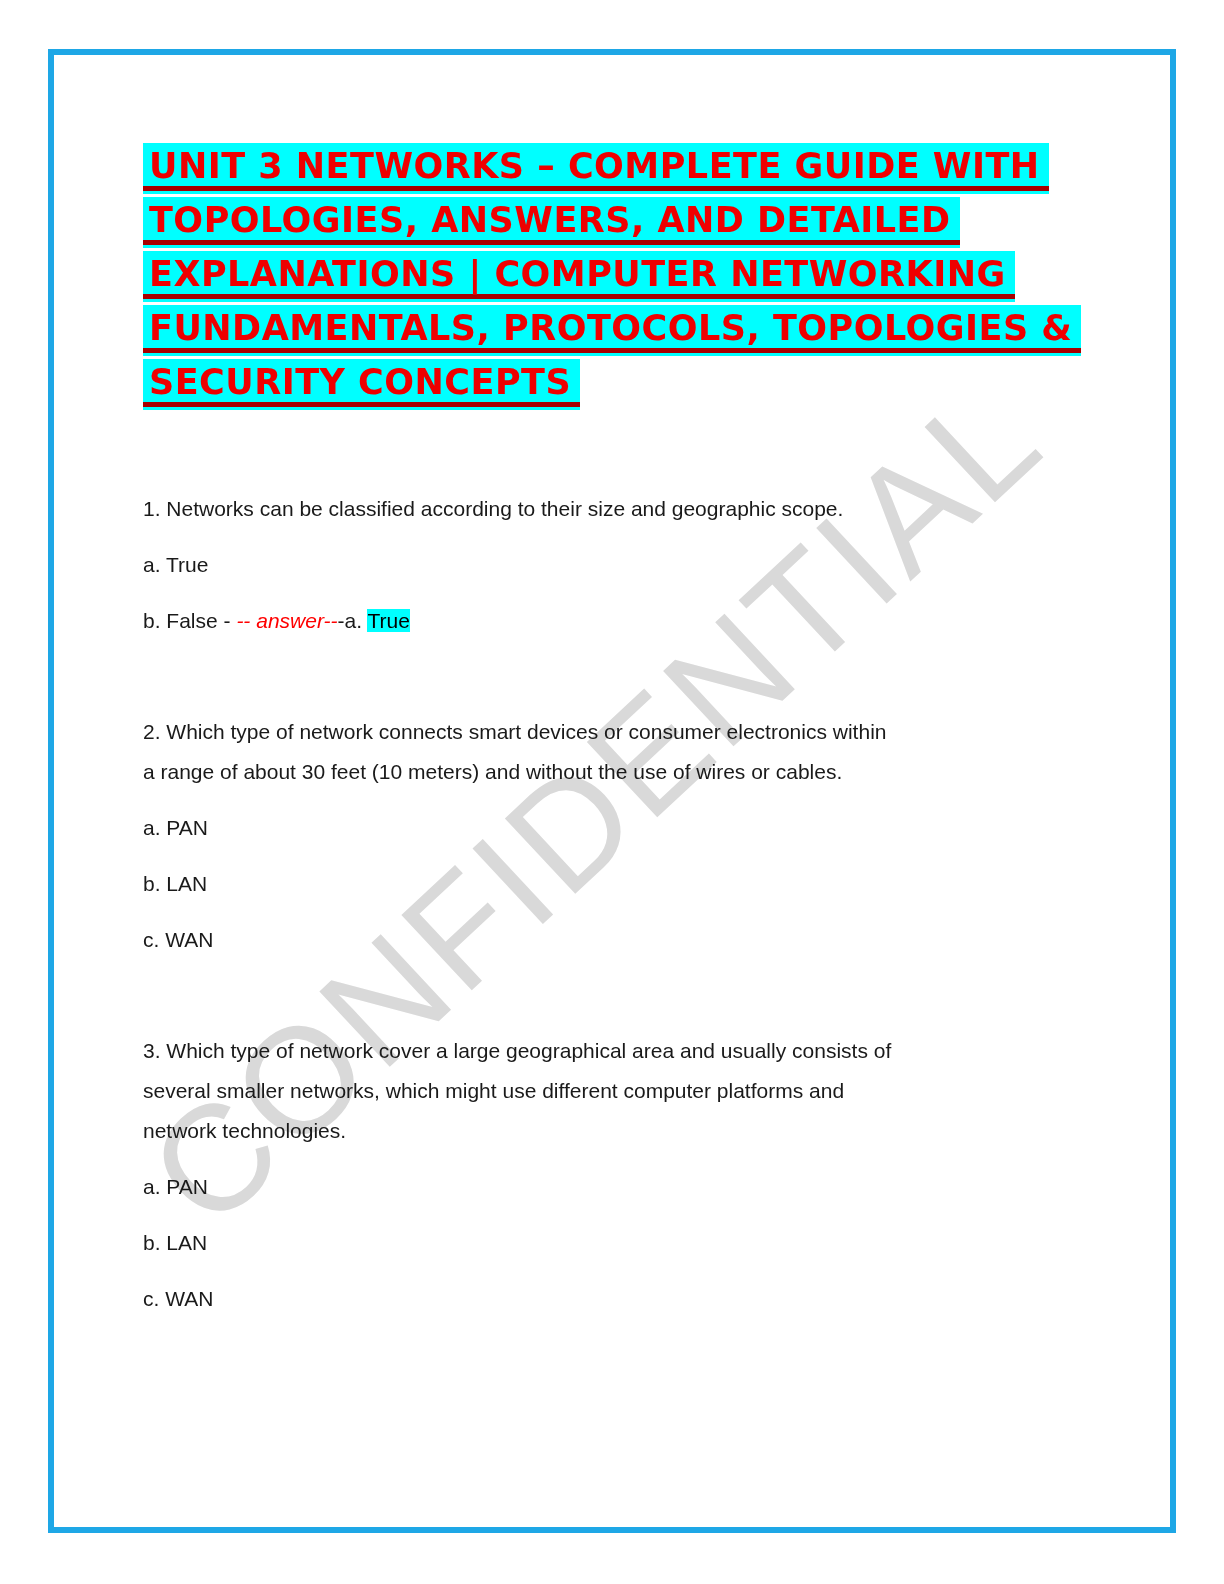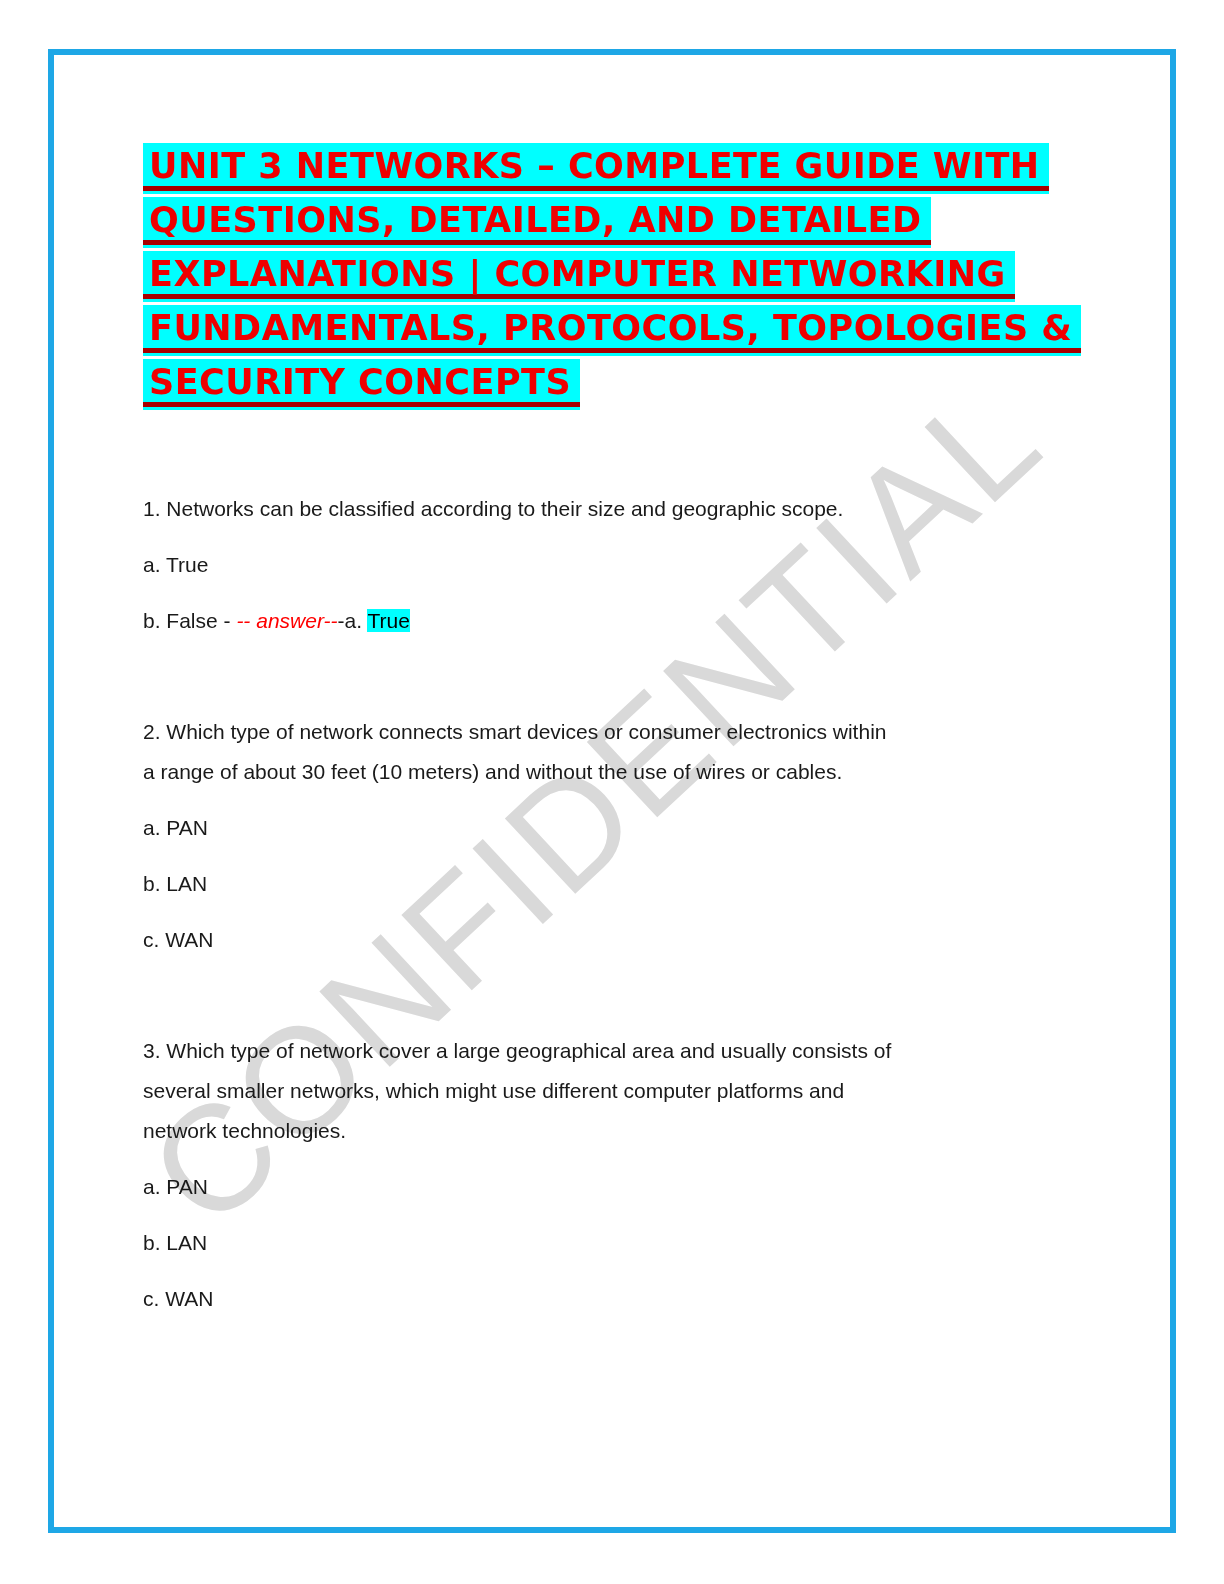--- a/index.html
+++ b/index.html
@@ -46,21 +46,21 @@
 </style>
 </head>
 <body>
 
 <div class="page">
   <div class="page-border"></div>
   <div class="watermark">CONFIDENTIAL</div>
   <div class="content">
     <div class="title">
         <div class="title-line"><span class="title-hl">UNIT 3 NETWORKS – COMPLETE GUIDE WITH</span></div>
-        <div class="title-line"><span class="title-hl">QUESTIONS, DETAILED, AND DETAILED</span></div>
+        <div class="title-line"><span class="title-hl">TOPOLOGIES, ANSWERS, AND DETAILED</span></div>
         <div class="title-line"><span class="title-hl">EXPLANATIONS | COMPUTER NETWORKING</span></div>
         <div class="title-line"><span class="title-hl">FUNDAMENTALS, PROTOCOLS, TOPOLOGIES &amp;</span></div>
         <div class="title-line"><span class="title-hl">SECURITY CONCEPTS</span></div>
       </div>
     <div class="questions">
         <div class="question">
           <p class="qtext">1. Networks can be classified according to their size and geographic scope.</p>
           <p class="option">a. True</p>
           <p class="option answer-line">b. False - <span class="marker">-- answer--</span>-a. <span class="answer-hl">True</span></p>
         </div>

